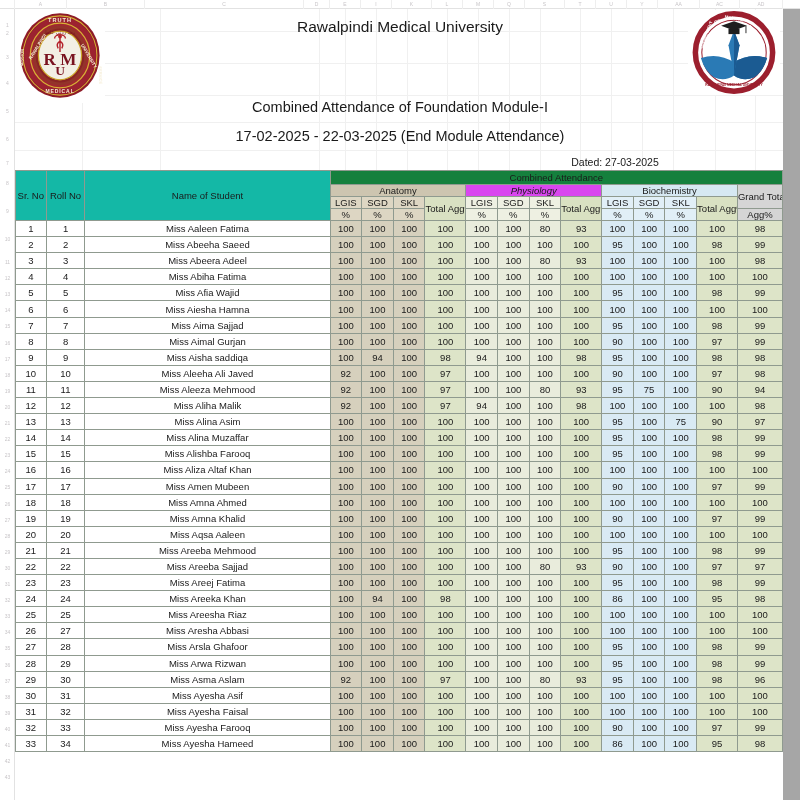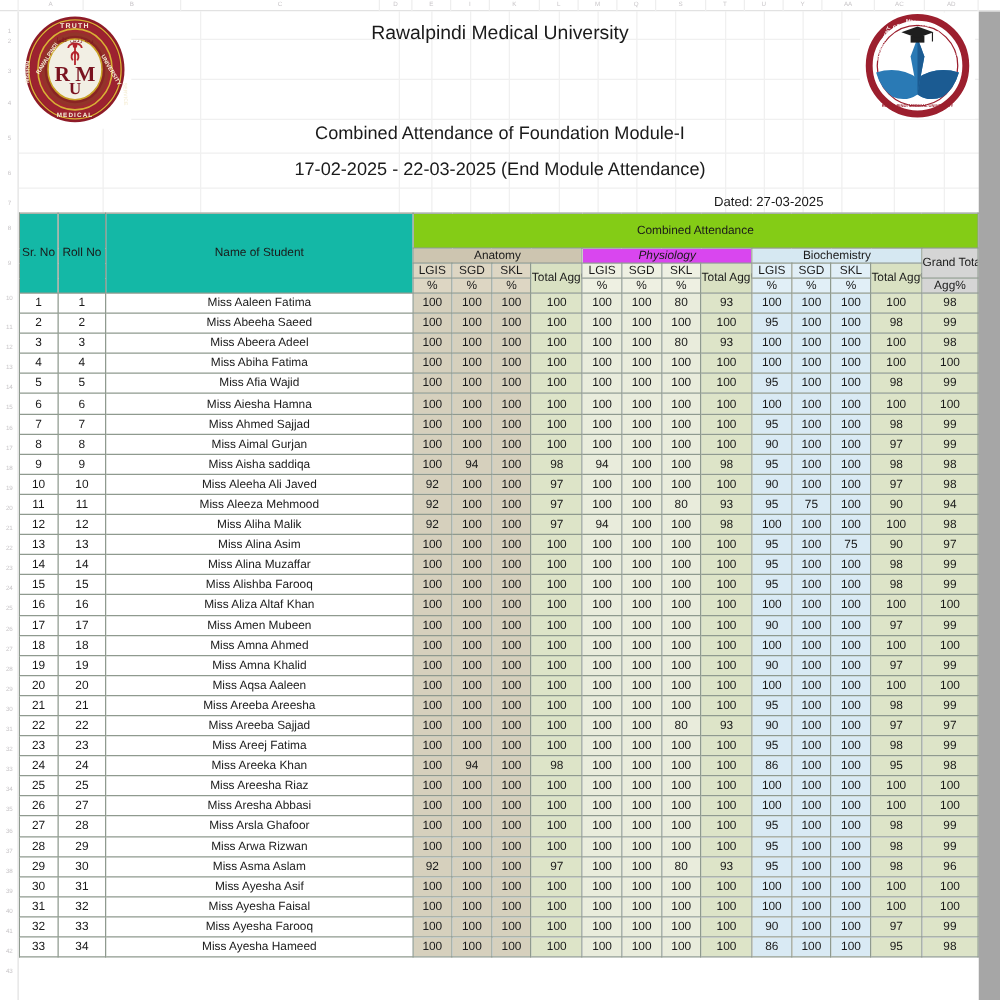--- a/index.html
+++ b/index.html
@@ -184,21 +184,21 @@
     font-size: 9.5px;
     color: #1a1a1a;
     text-align: center;
     vertical-align: middle;
     overflow: hidden;
     white-space: nowrap;
   }
 
   
   .h-green   { background: #14b8a6; font-weight: bold; font-size: 9.5px; }
-  .h-comb    { background: #84cc16; font-weight: bold; font-size: 10.5px; height: 28px; }
+  .h-comb    { background: #15803d; font-weight: bold; font-size: 10.5px; height: 14px; }
   .h-anat    { background: #cdc5b0; font-weight: bold; font-size: 10px; }
   .h-phys    { background: #d946ef; font-weight: bold; font-size: 10px; font-style: italic; }
   .h-bioc    { background: #d6e8f2; font-weight: bold; font-size: 10px; }
   .h-grand   { background: #d5d5d5; font-weight: bold; font-size: 9.5px; line-height: 11px; }
   .h-sub-a   { background: #ddd6c3; font-weight: bold; font-size: 8.5px; }
   .h-sub-p   { background: #eef0e2; font-weight: bold; font-size: 8.5px; }
   .h-sub-b   { background: #e1eff7; font-weight: bold; font-size: 8.5px; }
   .h-tot-a   { background: #d9e1c2; font-weight: bold; font-size: 8.5px; line-height: 10px; }
   .h-tot-p   { background: #d9e1c2; font-weight: bold; font-size: 8.5px; line-height: 10px; }
   .h-tot-b   { background: #d9e1c2; font-weight: bold; font-size: 8.5px; line-height: 10px; }
@@ -532,21 +532,21 @@
               <td class="c-tot">100</td>
               <td class="c-bioc">100</td>
               <td class="c-bioc">100</td>
               <td class="c-bioc">100</td>
               <td class="c-tot">100</td>
               <td class="c-grand">100</td>
             </tr>
             <tr class="datarow">
               <td class="c-sr">7</td>
               <td class="c-roll">7</td>
-              <td class="c-name">Miss Ahmed Sajjad</td>
+              <td class="c-name">Miss Aima Sajjad</td>
               <td class="c-anat">100</td>
               <td class="c-anat">100</td>
               <td class="c-anat">100</td>
               <td class="c-tot">100</td>
               <td class="c-phys">100</td>
               <td class="c-phys">100</td>
               <td class="c-phys">100</td>
               <td class="c-tot">100</td>
               <td class="c-bioc">95</td>
               <td class="c-bioc">100</td>
@@ -784,21 +784,21 @@
               <td class="c-tot">100</td>
               <td class="c-bioc">100</td>
               <td class="c-bioc">100</td>
               <td class="c-bioc">100</td>
               <td class="c-tot">100</td>
               <td class="c-grand">100</td>
             </tr>
             <tr class="datarow">
               <td class="c-sr">21</td>
               <td class="c-roll">21</td>
-              <td class="c-name">Miss Areeba Areesha</td>
+              <td class="c-name">Miss Areeba Mehmood</td>
               <td class="c-anat">100</td>
               <td class="c-anat">100</td>
               <td class="c-anat">100</td>
               <td class="c-tot">100</td>
               <td class="c-phys">100</td>
               <td class="c-phys">100</td>
               <td class="c-phys">100</td>
               <td class="c-tot">100</td>
               <td class="c-bioc">95</td>
               <td class="c-bioc">100</td>

